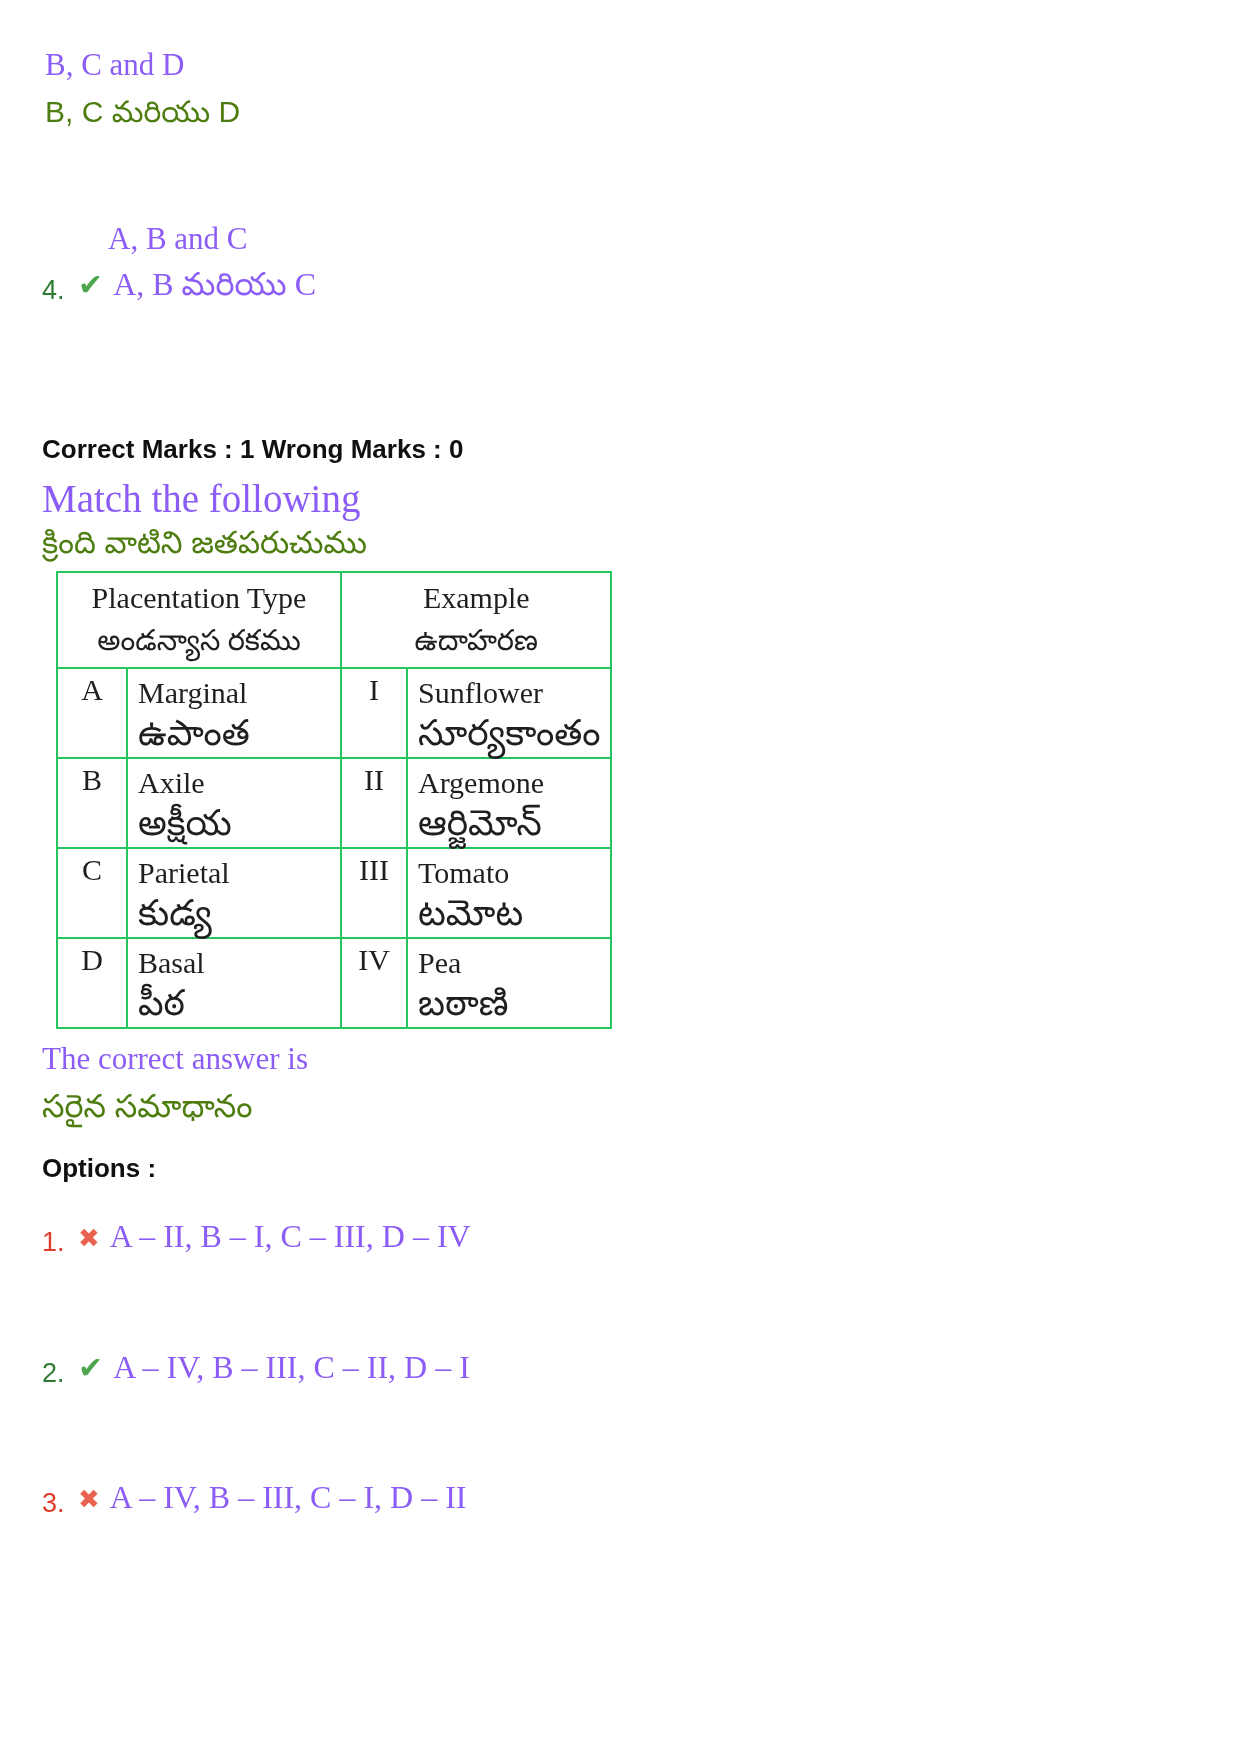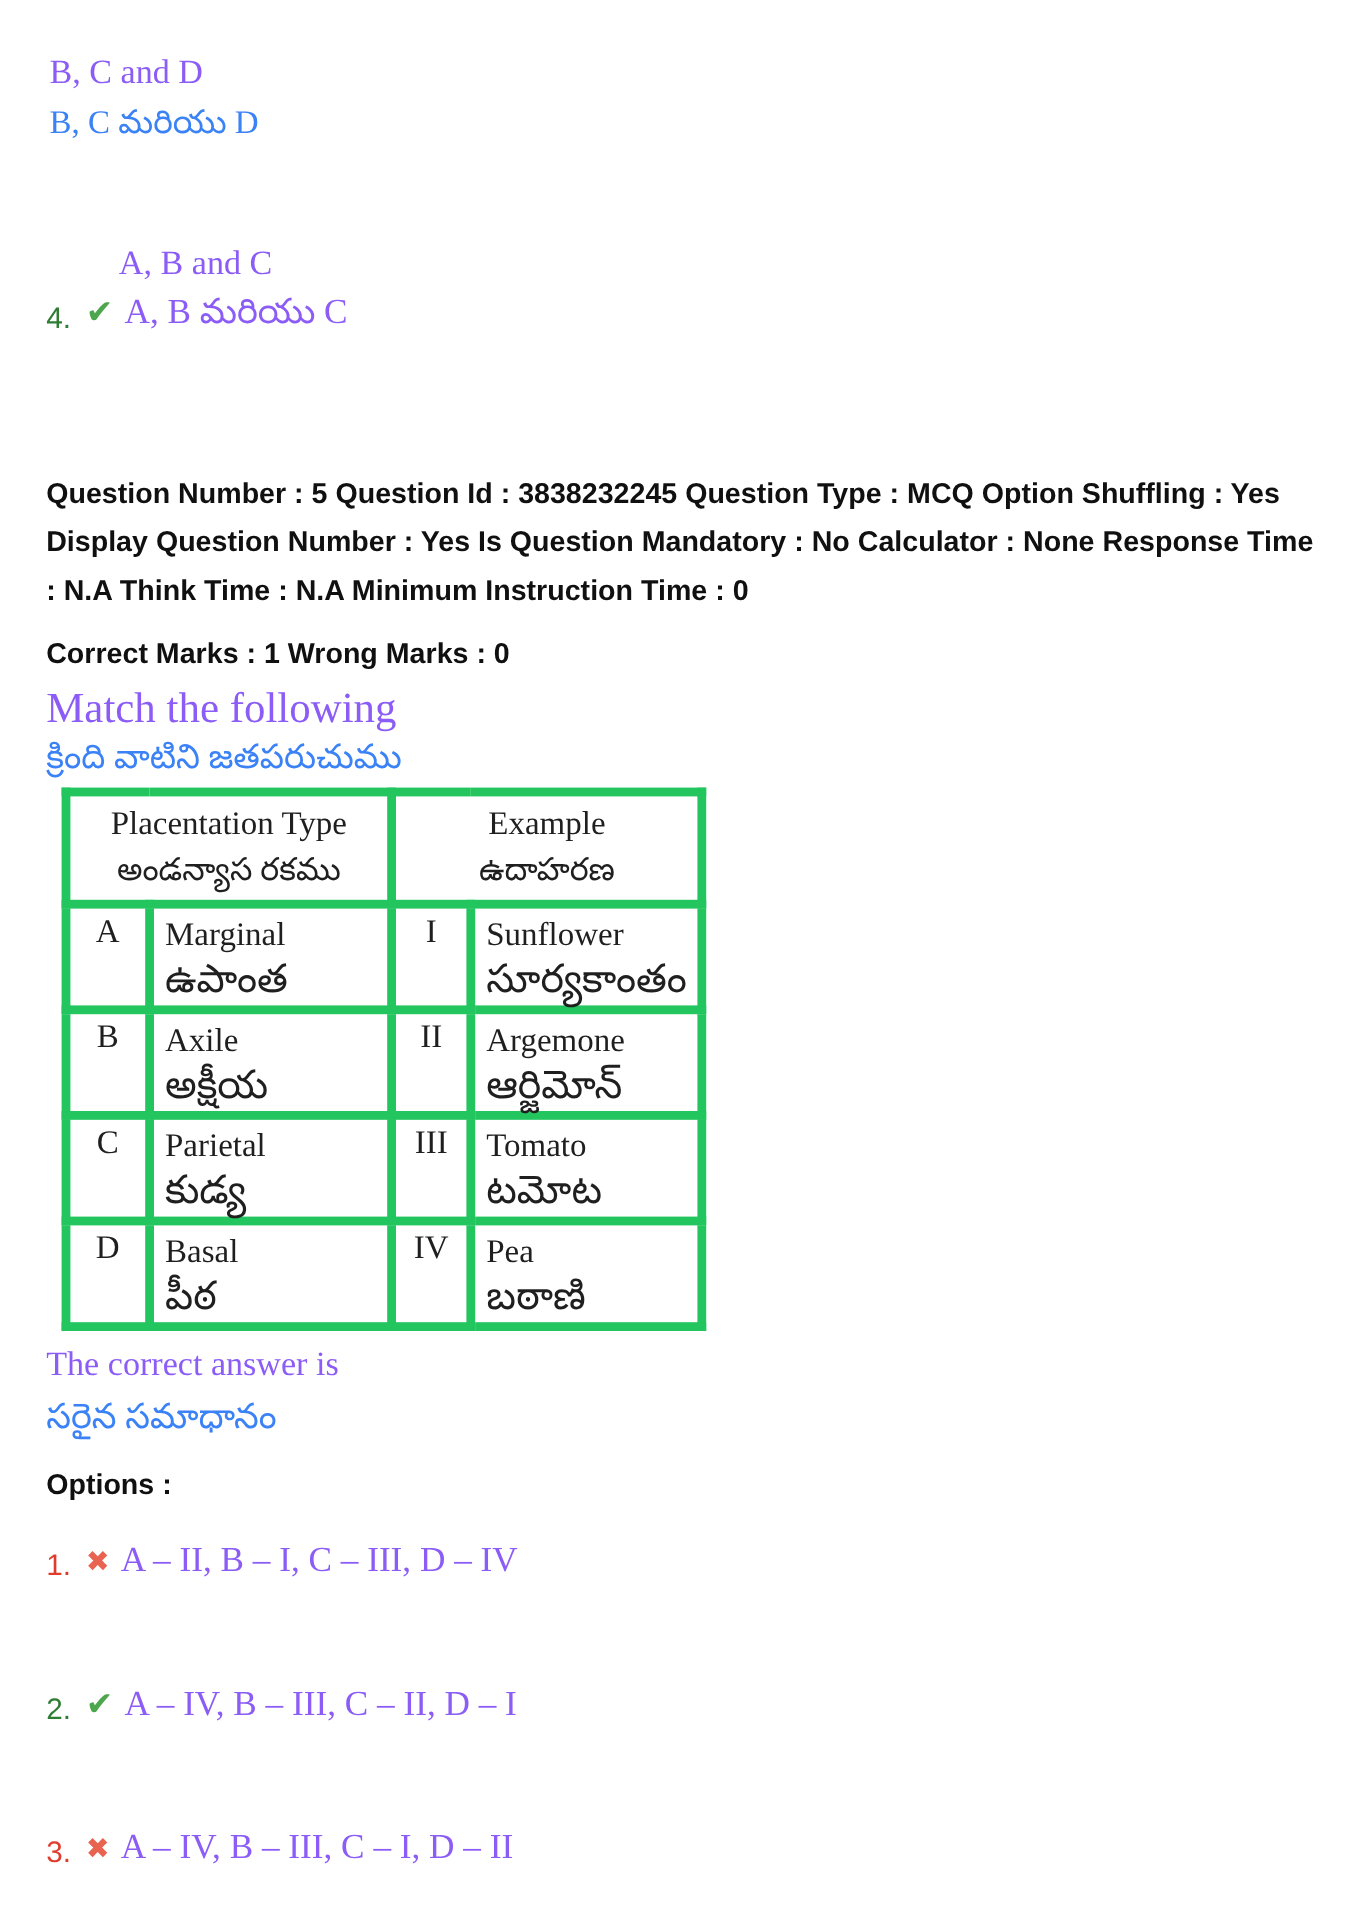--- a/index.html
+++ b/index.html
@@ -5,21 +5,21 @@
   html,body{margin:0;padding:0;}
   body{
     width:1240px;height:1755px;background:#ffffff;overflow:hidden;
     font-family:"Liberation Serif","DejaVu Serif",serif;
     color:#1f1f1f;
   }
   .page{padding:30px 42px 0 42px;box-sizing:border-box;}
 
   
   .serif{font-family:"Liberation Serif","DejaVu Serif",serif;font-size:31px;line-height:38px;color:#8b5cf6;}
-  .serif-te{font-family:Liberation Serif, serif;font-size:30px;line-height:44px;color:#3b82f6;}
+  .serif-te{font-family:Liberation Sans, sans-serif;font-size:30px;line-height:44px;color:#4d7c0f;}
   .meta{
     font-family:"Liberation Sans","DejaVu Sans",sans-serif;
     font-weight:700;font-size:26px;line-height:44px;color:#101010;
     max-width:1160px;
   }
 
   
   .prev-opt-line1{margin:16px 0 0 3px;}
   .prev-opt-line2{margin:6px 0 0 3px;}
   .prev-opt4-en{margin:86px 0 0 66px;}
@@ -42,21 +42,21 @@
   
   .prompt-en{margin-top:8px;font-size:39px;line-height:40px;}
   .prompt-te{margin-top:2px;font-size:31px;line-height:44px;}
 
   
   table.match{
     border-collapse:collapse;margin:6px 0 0 14px;
     font-size:30px;
   }
   table.match th, table.match td{
-    border:8px solid #22c55e;vertical-align:top;padding:4px 10px;
+    border:2px solid #22c55e;vertical-align:top;padding:4px 10px;
     font-weight:normal;
   }
   table.match th{text-align:center;height:86px;}
   table.match th .en{line-height:42px;}
   table.match th .te{line-height:42px;font-size:29px;}
   td.cell-key{width:48px;text-align:center;height:80px;}
   td.cell-type{width:192px;padding-left:18px;}
   td.cell-num{width:44px;text-align:center;}
   td.cell-ex{width:142px;padding-left:14px;}
   .line-en{line-height:40px;}
@@ -81,21 +81,20 @@
 
     <div class="serif prev-opt4-en">A, B and C</div>
     <div class="opt-row">
       <span class="opt-num green">4.</span>
       <span class="mark check">✔</span>
       <span class="opt-text serif">A, B మరియు C</span>
     </div>
   </section>
 
   <section class="meta-block">
-    <div class="meta">Question Number : 5 Question Id : 3838232245 Question Type : MCQ Option Shuffling : Yes Display Question Number : Yes Is Question Mandatory : No Calculator : None Response Time : N.A Think Time : N.A Minimum Instruction Time : 0</div>
     <div class="meta marks-line">Correct Marks : 1 Wrong Marks : 0</div>
   </section>
 
   <div class="serif prompt-en">Match the following</div>
   <div class="serif-te prompt-te">క్రింది వాటిని జతపరుచుము</div>
 
   <table class="match">
     <thead>
       <tr>
         <th colspan="2">

